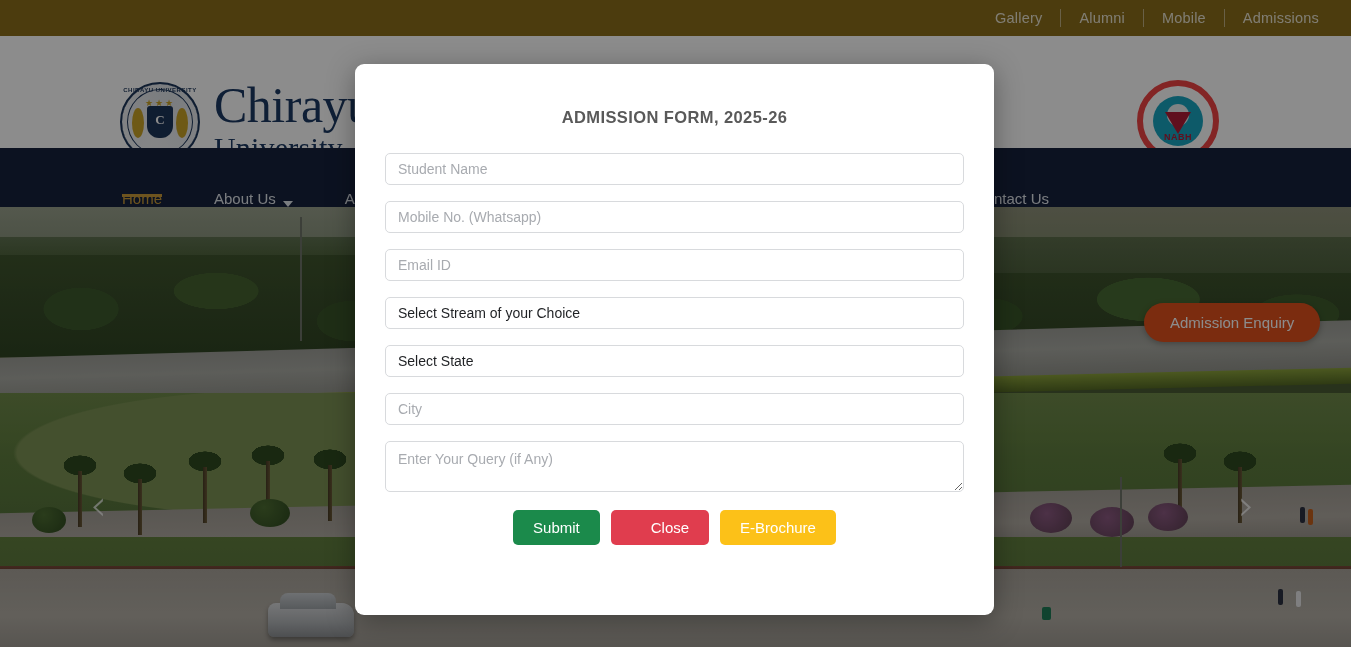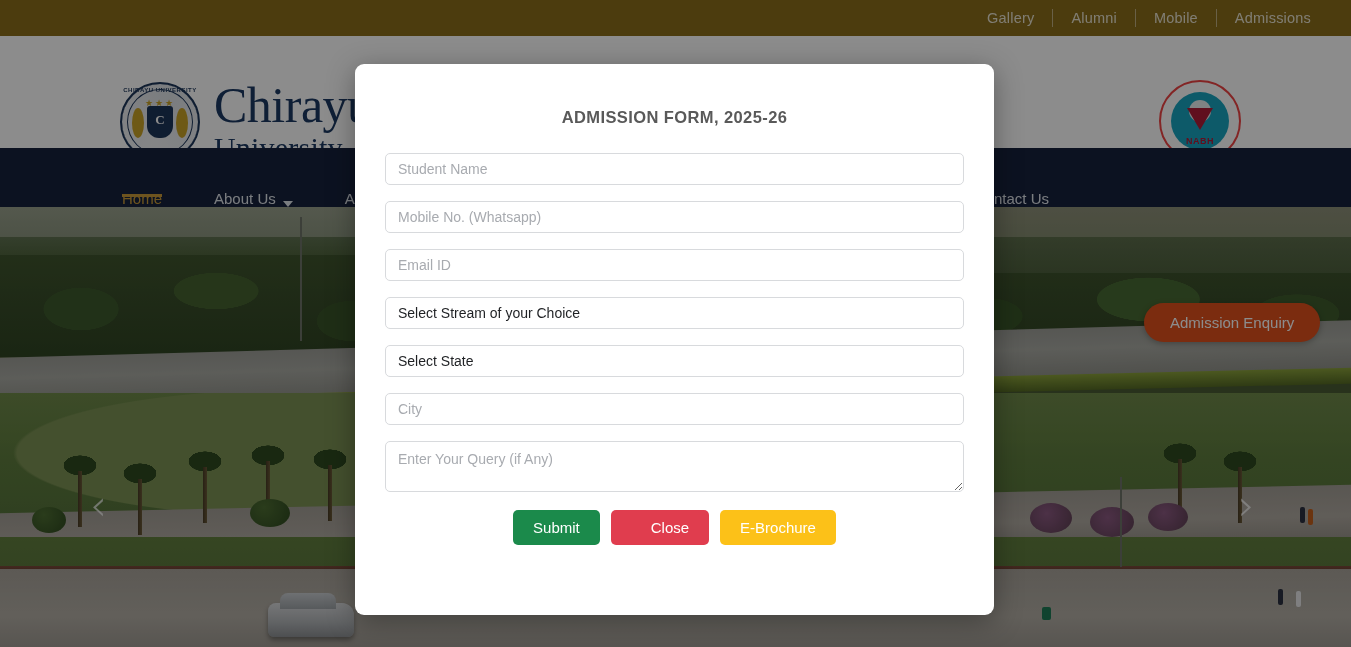--- a/index.html
+++ b/index.html
@@ -117,21 +117,21 @@
   }
   .bin {
     position:absolute; width:9px; height:13px; border-radius:2px; background:#1e7a57;
   }
 
   
   .topbar {
     position:absolute; left:0; top:0; width:100%; height:36px;
     background:#8a6e1b;
     display:flex; align-items:center; justify-content:flex-end;
-    padding-right:22px;
+    padding-right:14px;
     z-index:5;
   }
   .topbar a {
     color:#f2eee1; text-decoration:none; font-size:14.5px;
     padding:0 18px; letter-spacing:.2px; opacity:.92;
   }
   .topbar .sep { width:1px; height:18px; background:rgba(255,255,255,.45); }
 
   .headerband {
     position:absolute; left:0; top:36px; width:100%; height:112px;
@@ -180,23 +180,23 @@
     position:absolute; top:3px; left:0; right:0; text-align:center;
     font-size:6px; color:#1c3559; letter-spacing:.5px; font-weight:bold;
   }
   .brand {
     font-family:"Liberation Serif", serif; color:#1d3a63; line-height:1;
   }
   .brand .b1 { font-size:50px; letter-spacing:-.5px; }
   .brand .b2 { font-size:30px; letter-spacing:.2px; margin-top:3px; }
 
   .nabh {
-    position:absolute; right:110px; top:44px;
+    position:absolute; right:132px; top:44px;
     width:82px; height:82px; border-radius:50%;
-    background:#fff; border:2px solid #ef4444;
+    background:#fff; border:6px solid #ef4444;
     position:absolute;
   }
   .nabh .inner {
     position:absolute; inset:10px; border-radius:50%;
     background:#18a5c0;
   }
   .nabh .inner:after{
     content:""; position:absolute; left:50%; top:8px; transform:translateX(-50%);
     width:22px; height:22px; border-radius:50%; background:#e9eef0;
   }

